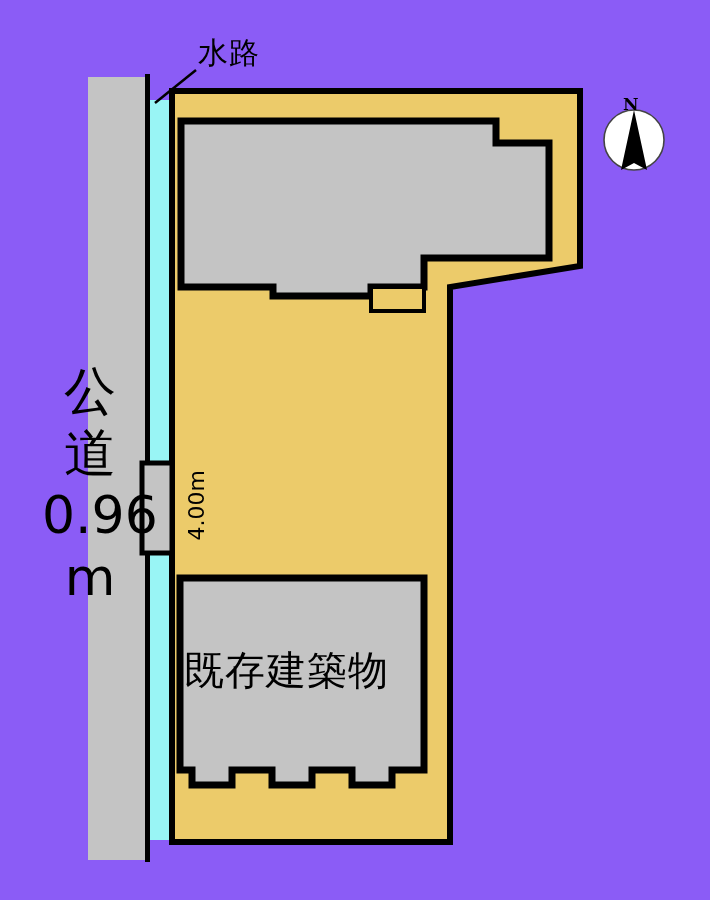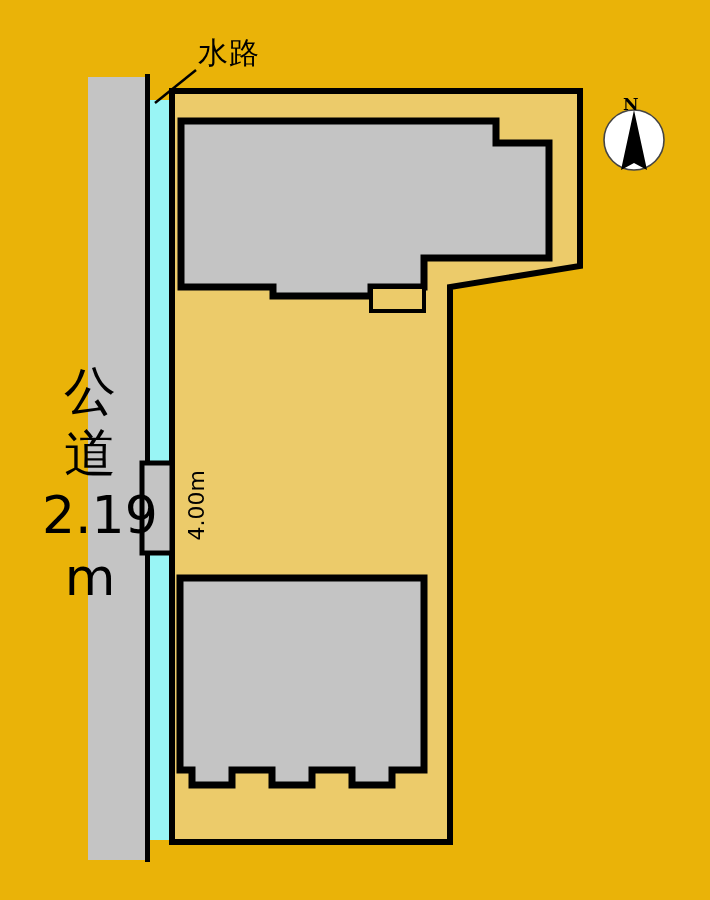--- a/index.html
+++ b/index.html
@@ -8,21 +8,21 @@
     padding: 0;
     background: #ffffff;
   }
   body {
     font-family: "DejaVu Sans", "Liberation Sans", sans-serif;
   }
   #plan-root {
     position: relative;
     width: 710px;
     height: 900px;
-    background: #eab308;
+    background: #8b5cf6;
     overflow: hidden;
   }
   #plan-svg {
     position: absolute;
     left: 0;
     top: 0;
     width: 710px;
     height: 900px;
     display: block;
   }
@@ -111,22 +111,23 @@
     <g>
       <circle cx="634" cy="140" r="30" fill="#ffffff" stroke="#444444" stroke-width="1.6"></circle>
       <polygon points="634,110 647,170 634,163 621,170" fill="#000000" stroke="none"></polygon>
     </g>
 
   </svg>
 
   <div class="lbl" id="label-suiro">水路</div>
 
 
+  <div class="lbl" id="label-kizon">既存建築物</div>
 
   <div id="label-kodo">公道
-2.19
+0.96
 m</div>
 
   <div class="lbl" id="label-4m">4.00m</div>
 
   <div class="lbl" id="label-north">N</div>
 
 </div>
 
 </body></html>

